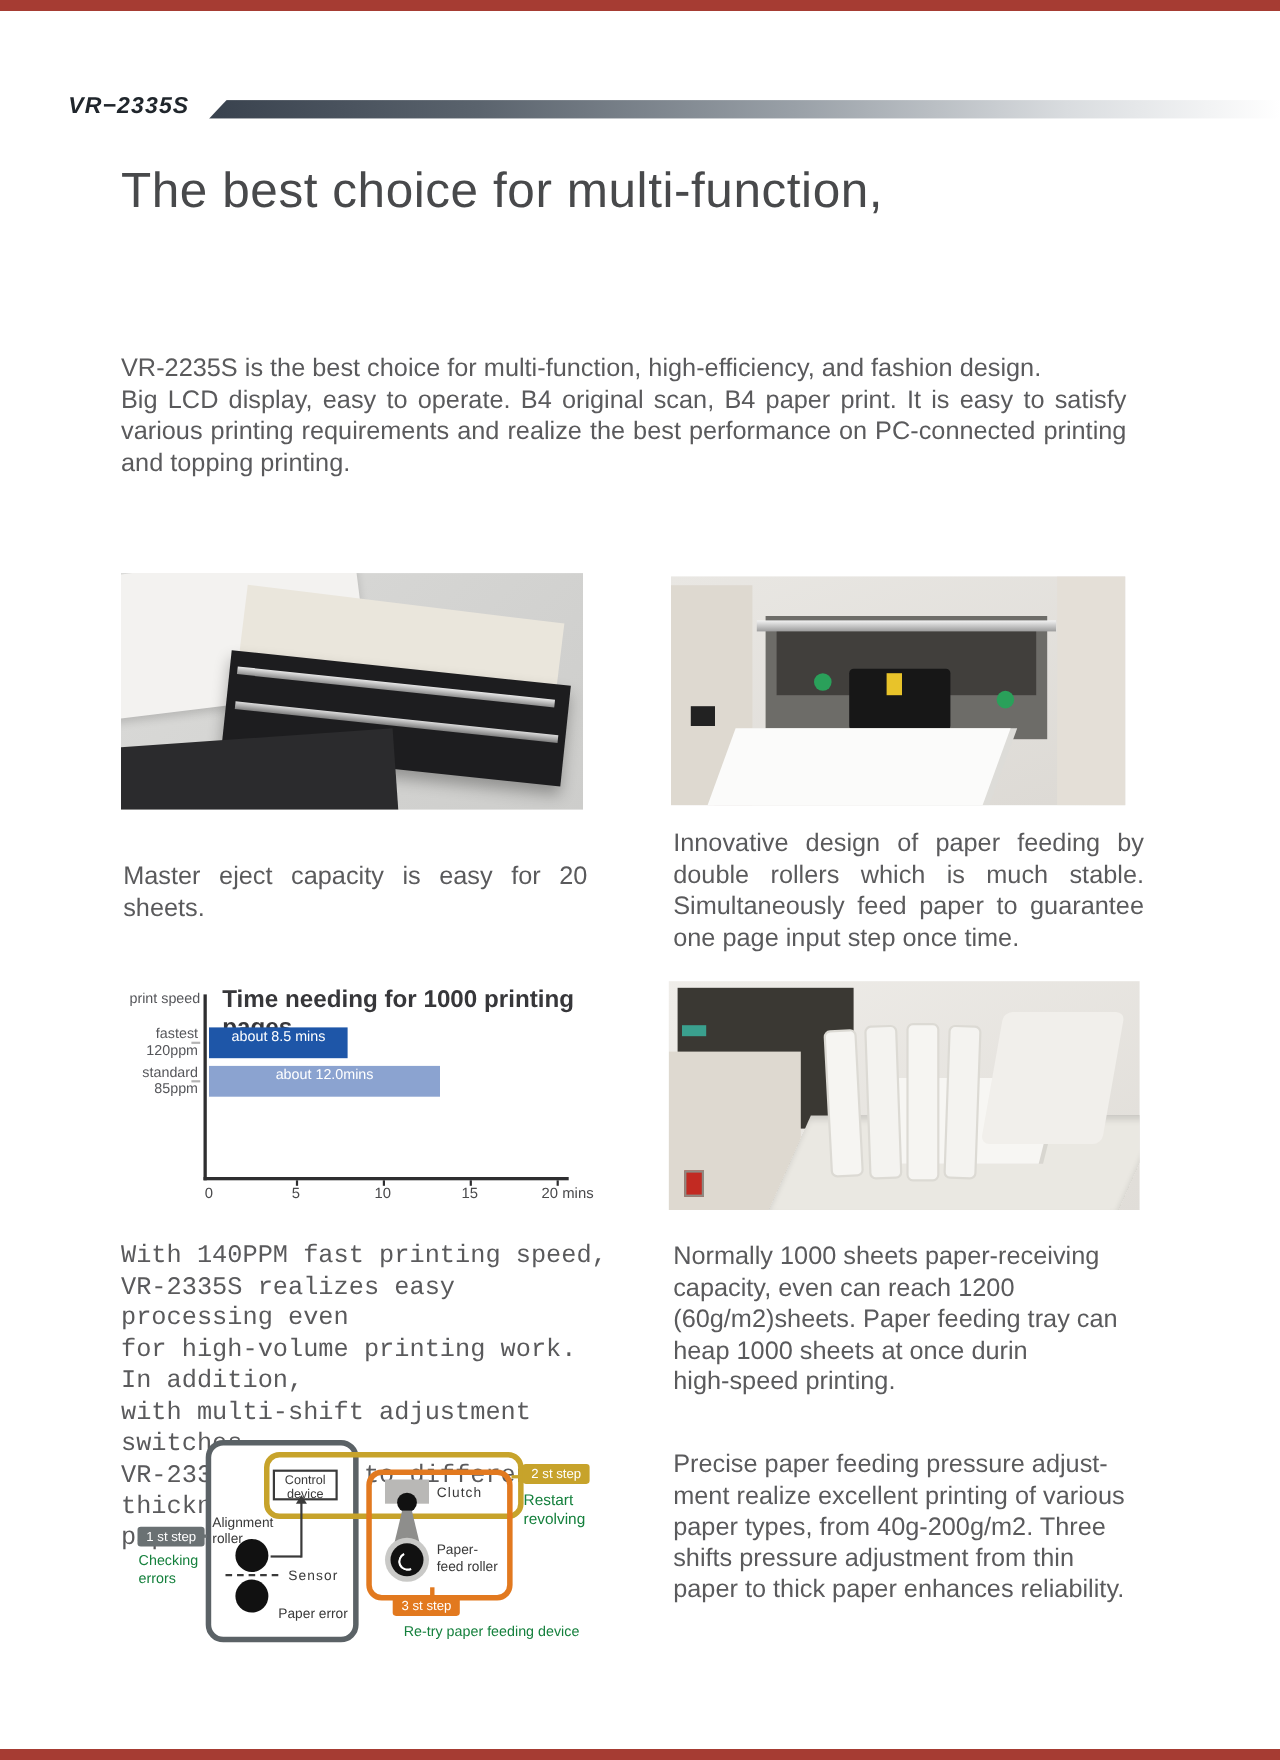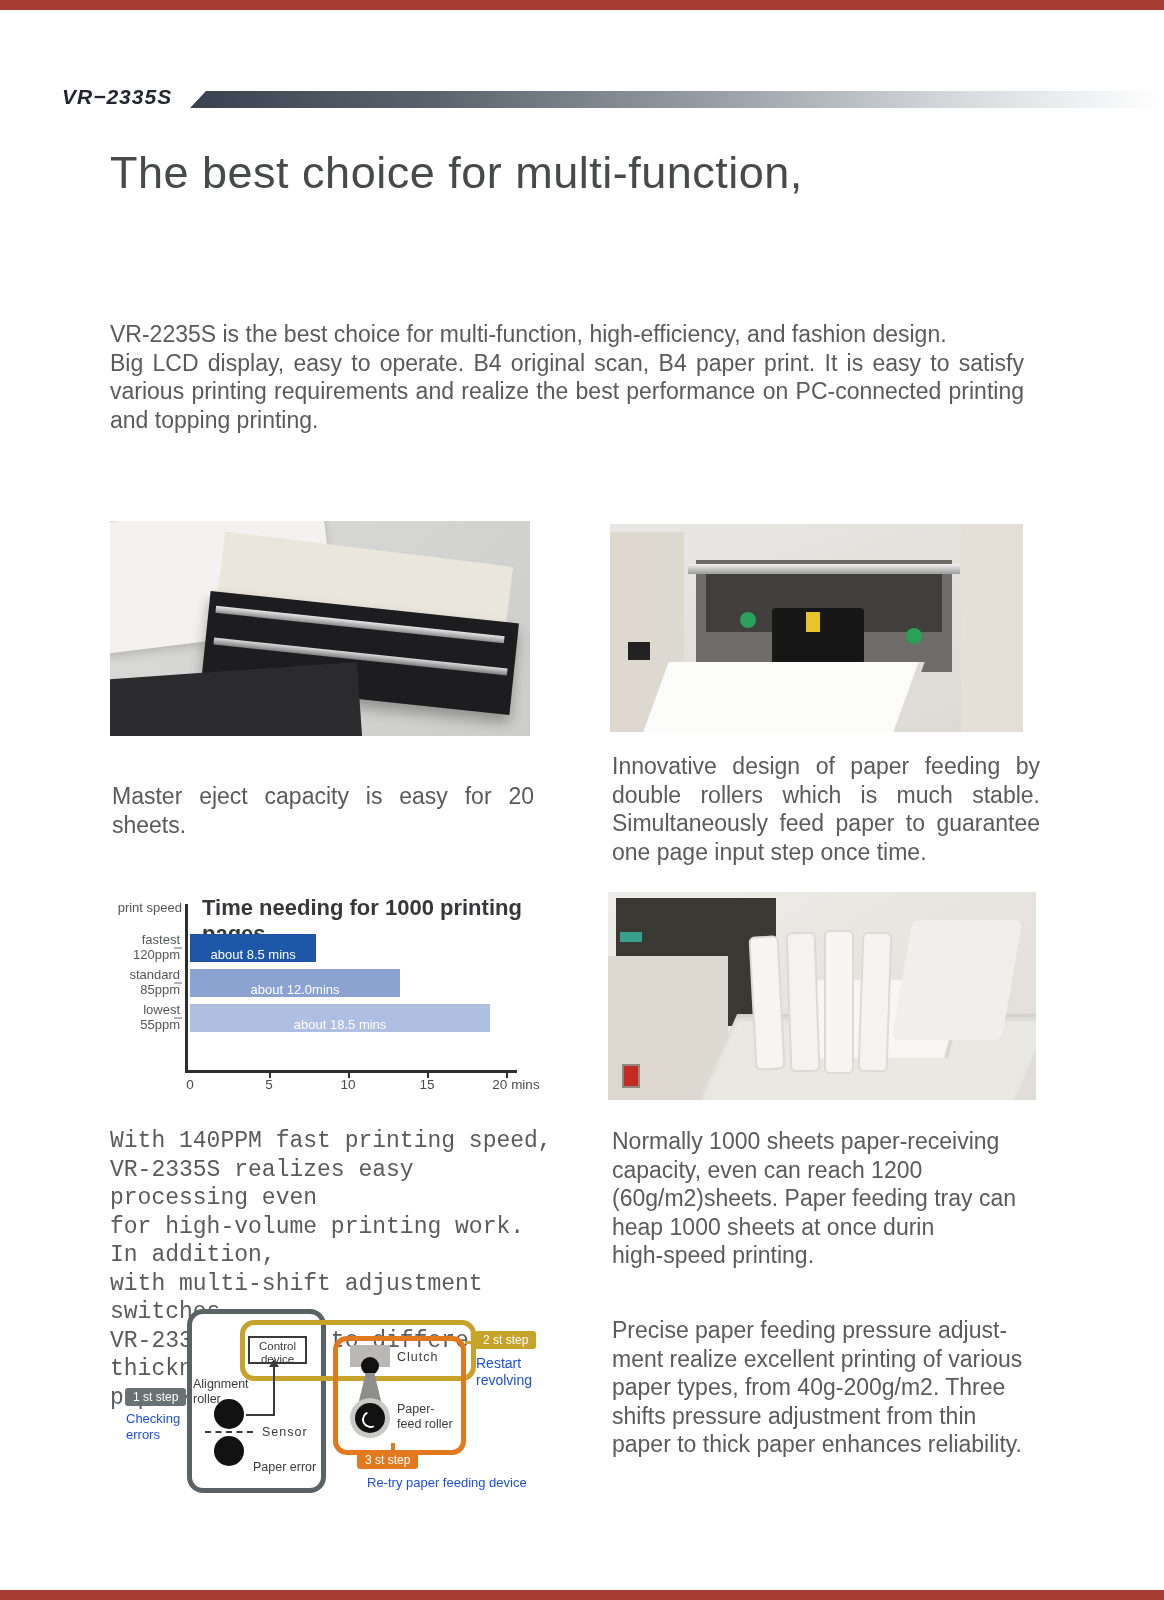--- a/index.html
+++ b/index.html
@@ -45,21 +45,21 @@
   .chart-ylabel{position:absolute;left:0;top:16px;width:74px;text-align:right;
                 font-size:13px;color:#55565a;}
   .chart-title{position:absolute;left:94px;top:11px;font-size:22px;font-weight:bold;color:#37373a;}
   .chart-yaxis{position:absolute;left:77px;top:20px;width:3px;height:169px;background:#2e2e30;}
   .chart-xaxis{position:absolute;left:77px;top:186px;width:332px;height:3px;background:#2e2e30;}
   #chart-rows{position:absolute;left:0;top:50px;width:100%;}
   .chart-row{display:flex;align-items:center;height:28px;margin-bottom:7px;position:relative;}
   .chart-cat{width:72px;text-align:right;padding-right:10px;font-size:13px;line-height:1.12;
              color:#55565a;white-space:pre-line;}
   .chart-ytick{position:absolute;left:66px;top:13px;width:8px;height:2px;background:#b3b3b3;}
-  .chart-bar{height:28px;display:flex;align-items:flex-end;justify-content:center;
+  .chart-bar{height:28px;display:flex;align-items:flex-start;justify-content:center;
              color:#ffffff;font-size:13px;white-space:nowrap;}
   #chart-ticks{position:absolute;left:0;top:186px;width:100%;height:24px;}
   .tick-label{position:absolute;top:7px;transform:translateX(-50%);font-size:13.5px;color:#4a4a4c;white-space:nowrap;}
   .tick-mark{position:absolute;top:3px;width:2px;height:5px;background:#2e2e30;}
 
   
   .para{position:absolute;font-size:23px;line-height:1.24;white-space:pre-line;}
   .para-speed{left:110px;top:1127px;width:450px;font-family:Liberation Mono, monospace;}
   .para-capacity{left:612px;top:1127px;width:440px;}
   .para-pressure{left:612px;top:1316px;width:440px;}
@@ -89,21 +89,21 @@
           clip-path:polygon(32% 0,68% 0,100% 100%,0 100%);}
   .d-rollerring{position:absolute;left:240px;top:113px;width:40px;height:40px;border-radius:50%;background:#c9c9c7;}
   .d-rollerinner{position:absolute;left:245px;top:118px;width:30px;height:30px;border-radius:50%;background:#111;}
   .d-rollerarc{position:absolute;left:252px;top:126px;width:13px;height:13px;border-radius:50%;
                border:2px solid transparent;border-bottom-color:#fff;border-left-color:#fff;transform:rotate(20deg);}
   .d-rollerlabel{position:absolute;left:287px;top:117px;font-size:12.5px;line-height:1.2;white-space:pre-line;}
   .d-badge{position:absolute;color:#fff;font-size:12px;padding:2px 8px;border-radius:3px;white-space:nowrap;}
   .d-b1{left:15px;top:103px;background:#6a7173;}
   .d-b2{left:365px;top:46px;background:#c7a32b;}
   .d-b3{left:247px;top:166px;background:#e2791f;}
-  .d-steptext{position:absolute;font-size:13px;line-height:1.2;white-space:pre-line;color:#1d4ed8;}
+  .d-steptext{position:absolute;font-size:13px;line-height:1.2;white-space:pre-line;color:#15803d;}
   .d-t1{left:16px;top:126px;}
   .d-t2{left:366px;top:70px;font-size:14px;}
   .d-t3{left:257px;top:190px;}
   .d-stem1{position:absolute;left:66px;top:110px;width:12px;height:3px;background:#6a7173;}
   .d-stem2{position:absolute;left:355px;top:56px;width:12px;height:3px;background:#c7a32b;}
   .d-stem3{position:absolute;left:281px;top:158px;width:4px;height:12px;background:#e2791f;}
 </style>
 </head>
 <body>
 
@@ -165,28 +165,20 @@
           </div>
         </div>
         <div class="chart-row">
           <div class="chart-ytick"></div>
           <div class="chart-cat">standard
 85ppm</div>
           <div class="chart-bar" style="width: 210.14px; background: rgb(139, 163, 208);">
             <span>about 12.0mins</span>
           </div>
         </div>
-        <div class="chart-row">
-          <div class="chart-ytick"></div>
-          <div class="chart-cat">lowest
-55ppm</div>
-          <div class="chart-bar" style="width: 300.2px; background: rgb(174, 191, 226);">
-            <span>about 18.5 mins</span>
-          </div>
-        </div>
       </div>
     <div id="chart-ticks">
         <div class="tick-label" style="left: 82px;">0</div>
         <div class="tick-mark" style="left: 161px;"></div>
         <div class="tick-label" style="left: 161px;">5</div>
         <div class="tick-mark" style="left: 240px;"></div>
         <div class="tick-label" style="left: 240px;">10</div>
         <div class="tick-mark" style="left: 319px;"></div>
         <div class="tick-label" style="left: 319px;">15</div>
         <div class="tick-mark" style="left: 398px;"></div>

